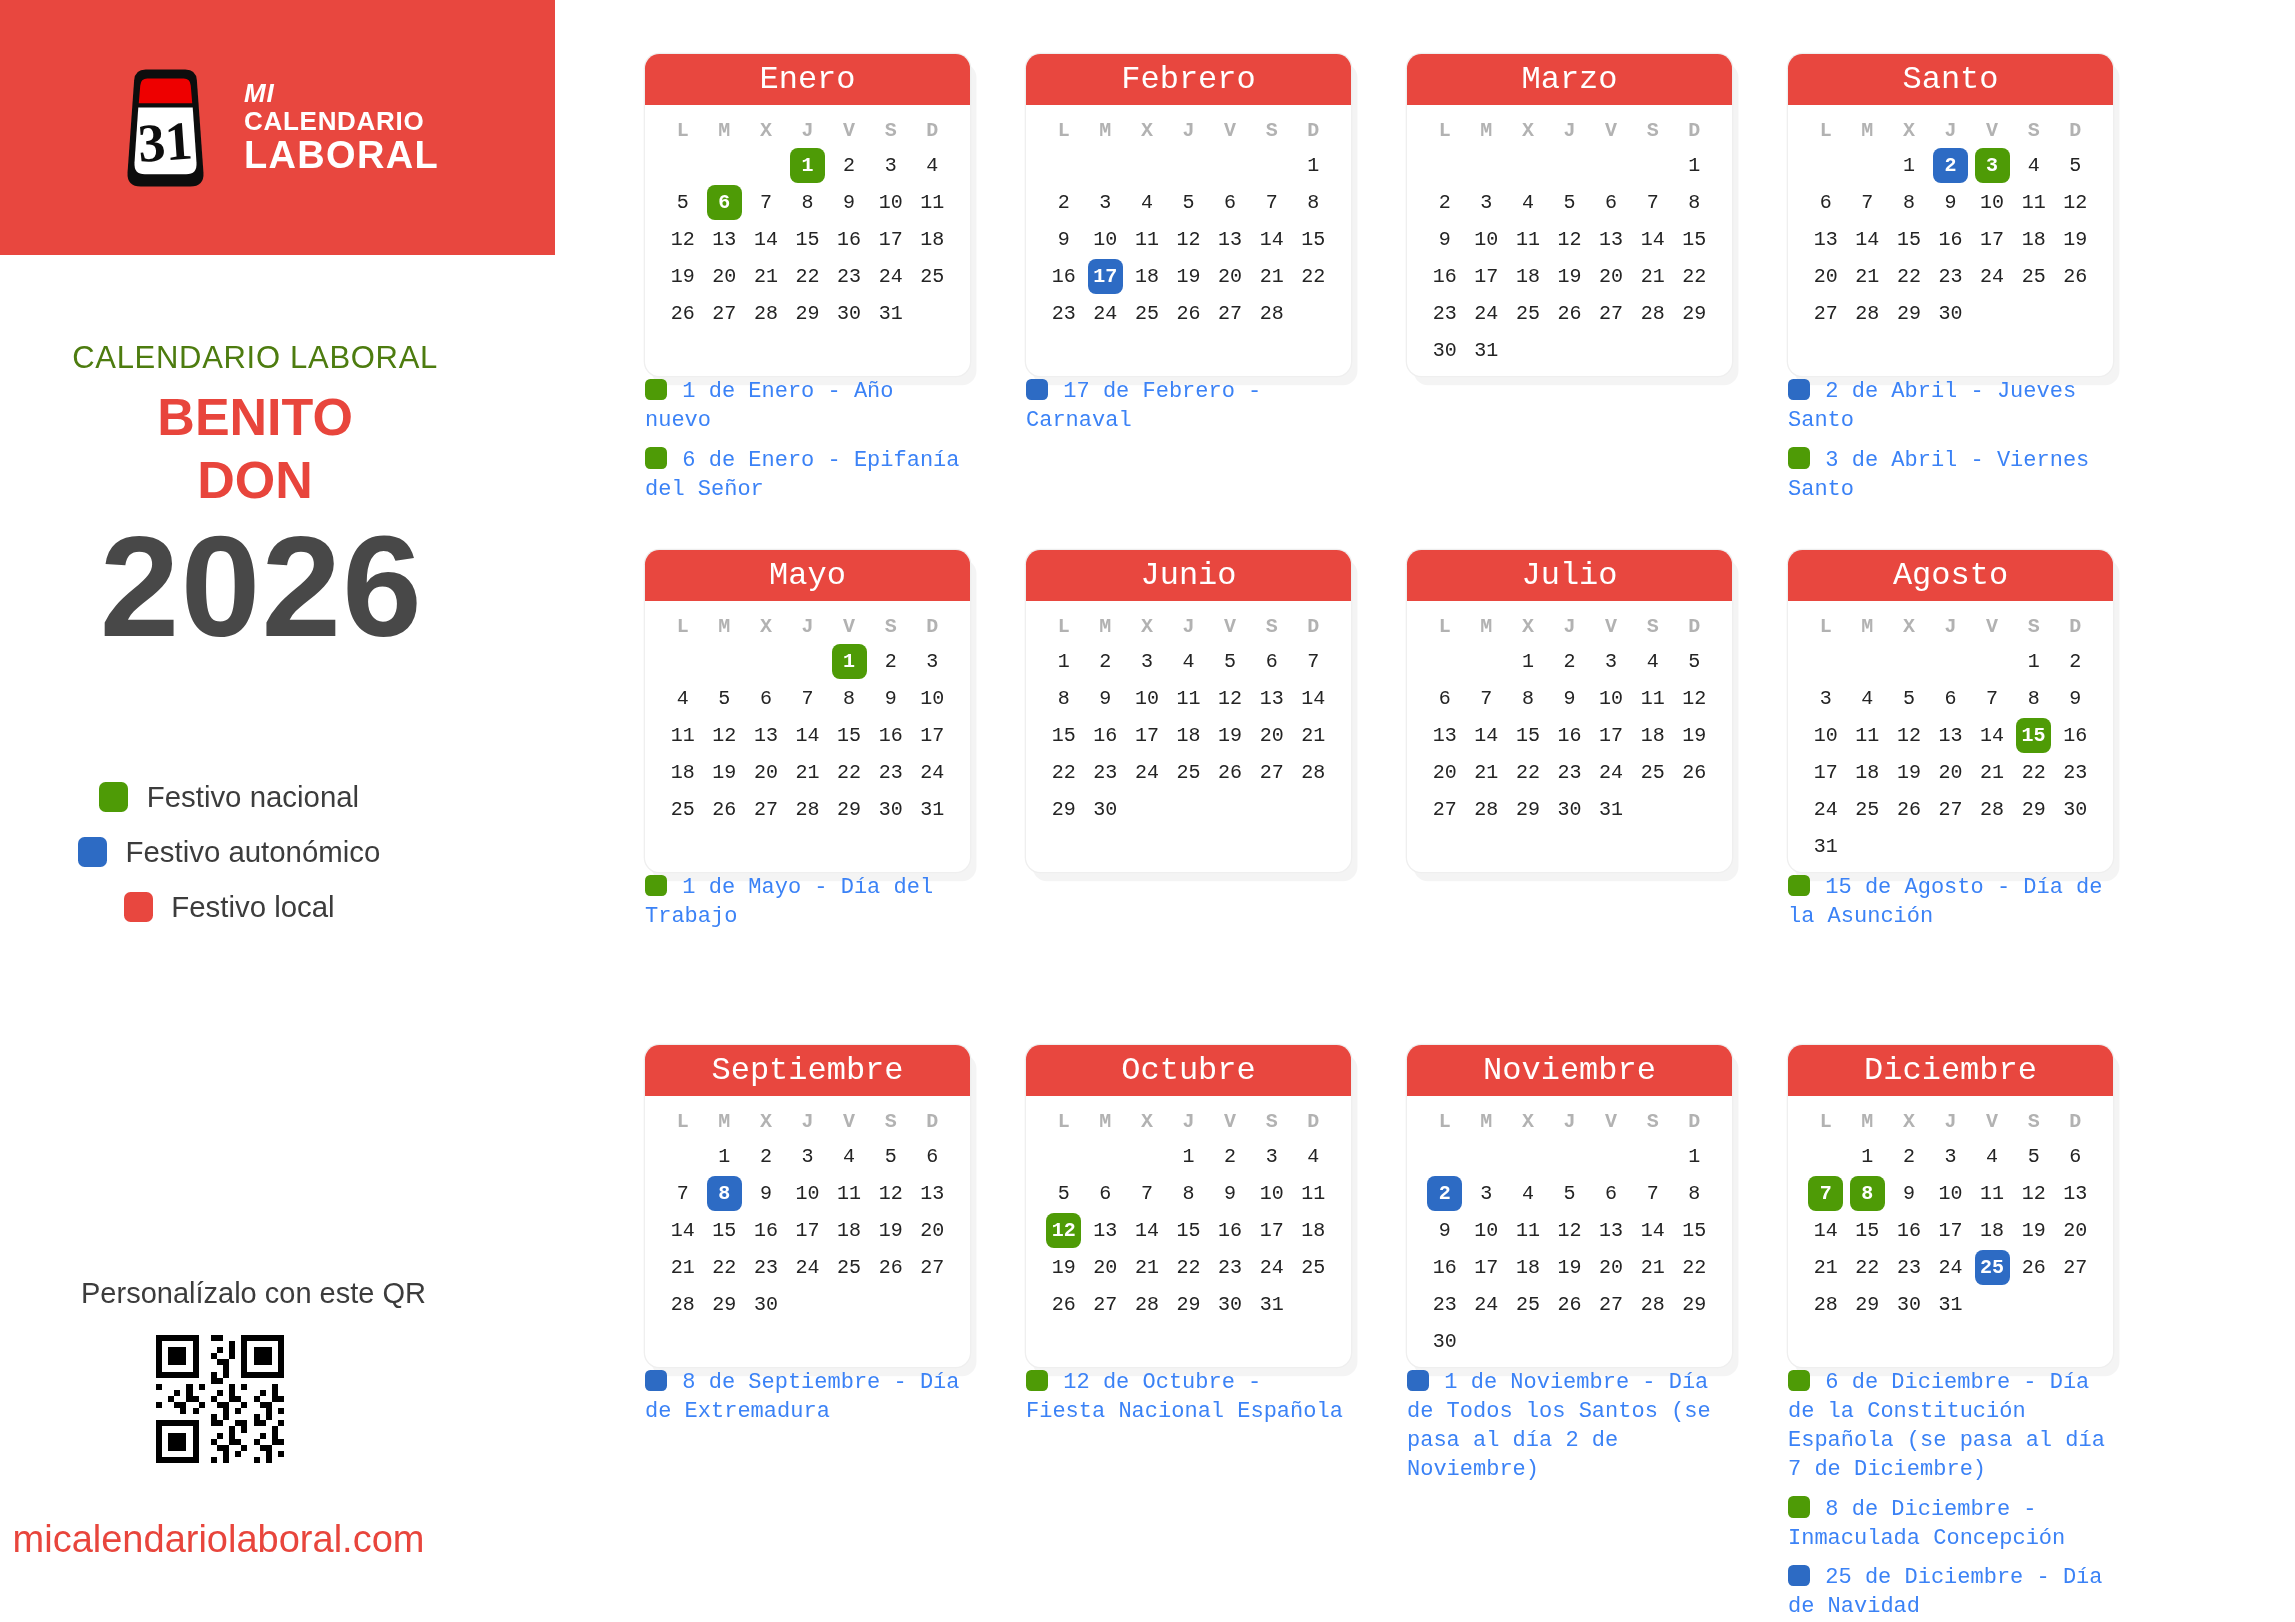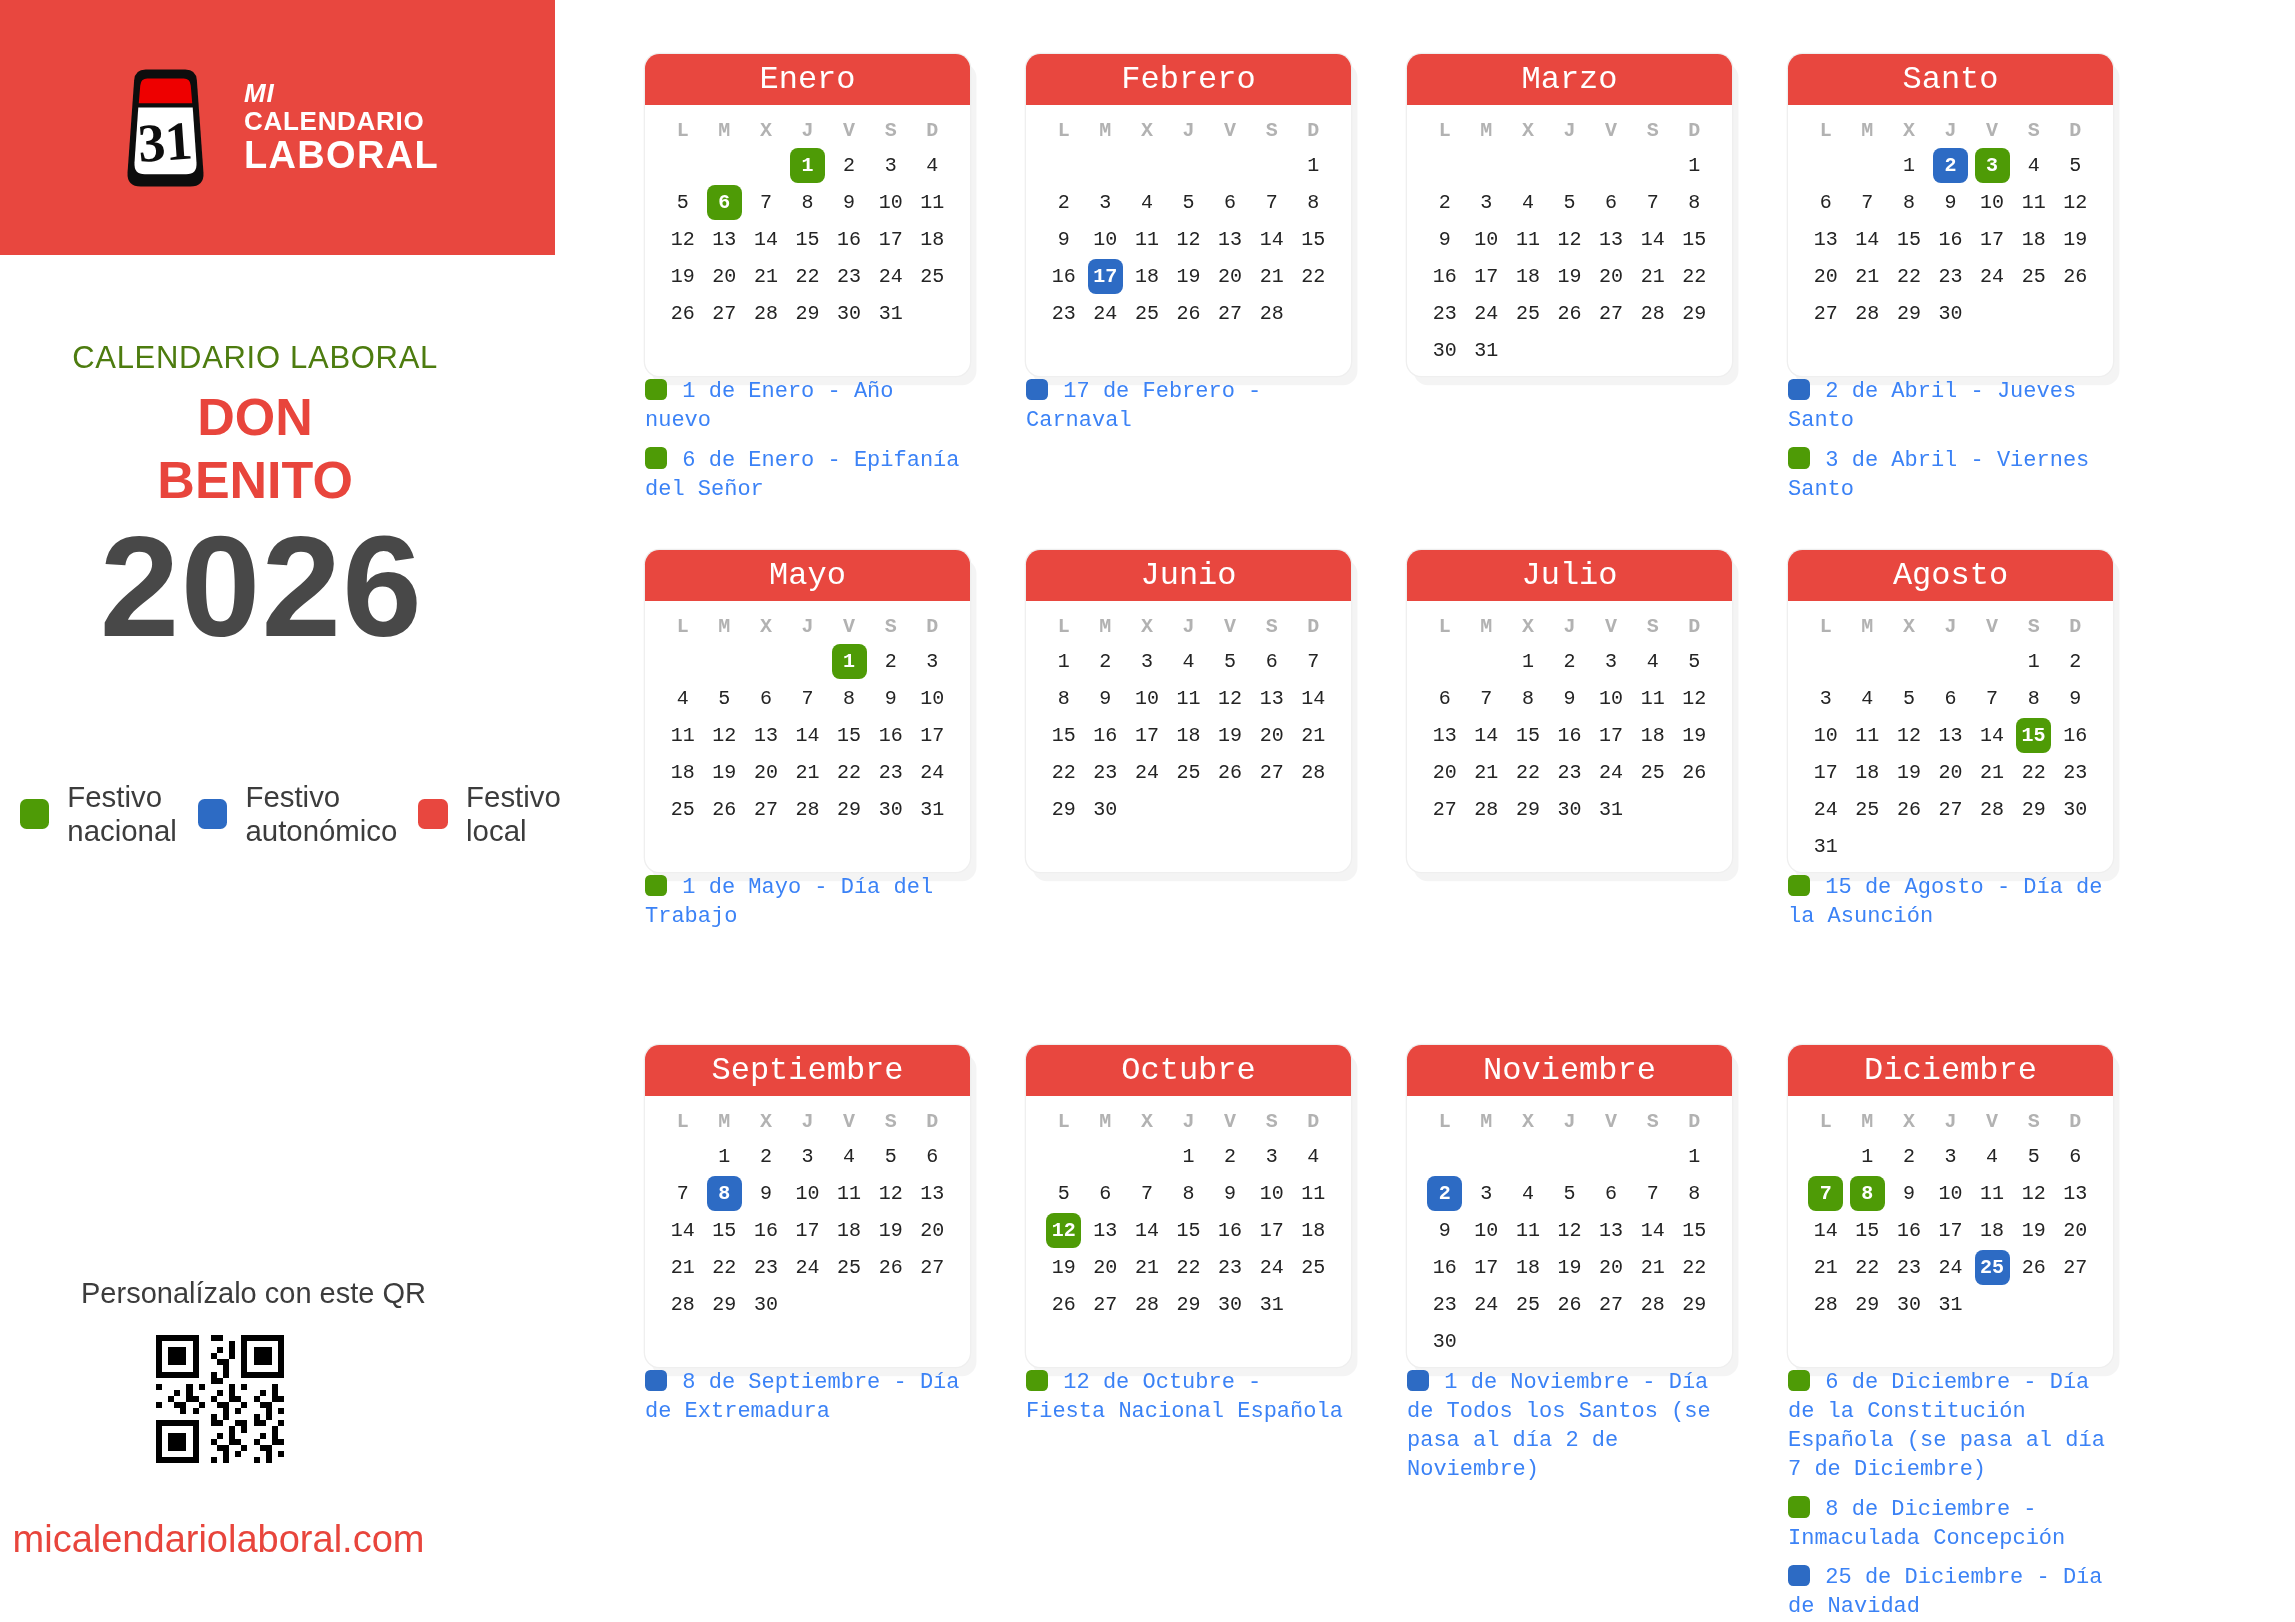--- a/index.html
+++ b/index.html
@@ -25,21 +25,21 @@
   .city{
     position:absolute;left:19.6px;top:386px;width:471px;text-align:center;
     font-size:52px;line-height:1.22;color:var(--red-text);font-weight:600;
   }
   .year{
     position:absolute;left:26px;top:505px;width:471px;text-align:center;
     font-size:143px;color:#484848;font-weight:700;letter-spacing:1.3px;
   }
   .legend{
     position:absolute;left:19.6px;top:780px;width:419px;
-    display:flex;flex-direction:row;gap:21px;align-items:center;
+    display:flex;flex-direction:column;gap:21px;align-items:center;
   }
   .legend-item{display:flex;align-items:center;gap:18.3px;font-size:29.4px;color:#3c3c3c;}
   .legend-swatch{width:29.4px;height:29.4px;border-radius:6.5px;flex:none;}
 
   .qr-caption{
     position:absolute;left:0px;top:1277px;width:437px;text-align:center;
     font-size:29px;color:#3c3c3c;padding-left:35px;
   }
   .qr{position:absolute;left:156px;top:1335px;width:128px;height:128px;}
   .qr svg{width:128px;height:128px;display:block;}
@@ -98,22 +98,22 @@
   <span class="logo-text">
     <div class="logo-line-mi">MI</div>
     <div class="logo-line-cal">CALENDARIO</div>
     <div class="logo-line-lab">LABORAL</div>
   </span>
 </div>
 
 <div class="subtitle">CALENDARIO LABORAL</div>
 
 <div class="city">
+  <div>BENITO</div>
   <div>DON</div>
-  <div>BENITO</div>
 </div>
 
 <div class="year">2026</div>
 
 <div class="legend">
   <div class="legend-item">
     <span class="legend-swatch" style="background: rgb(78, 155, 6);"></span>
     <span>Festivo nacional</span>
   </div>
   <div class="legend-item">

